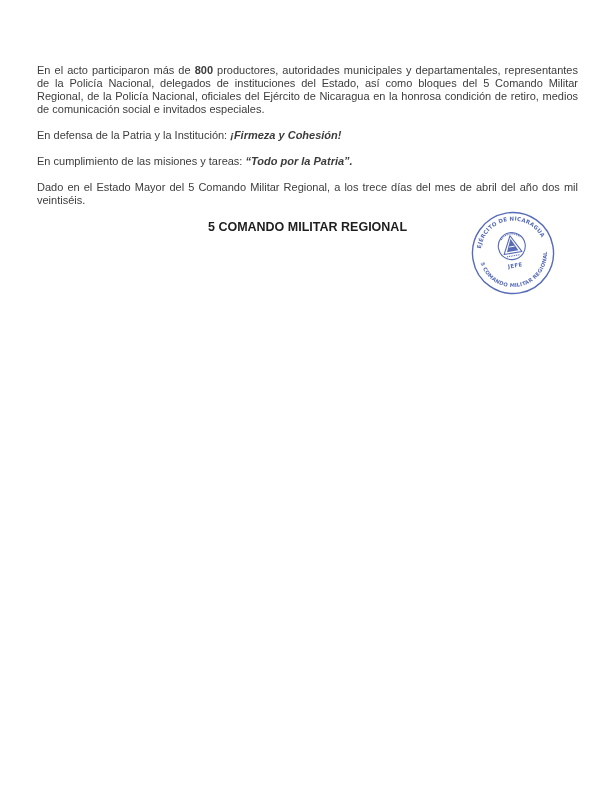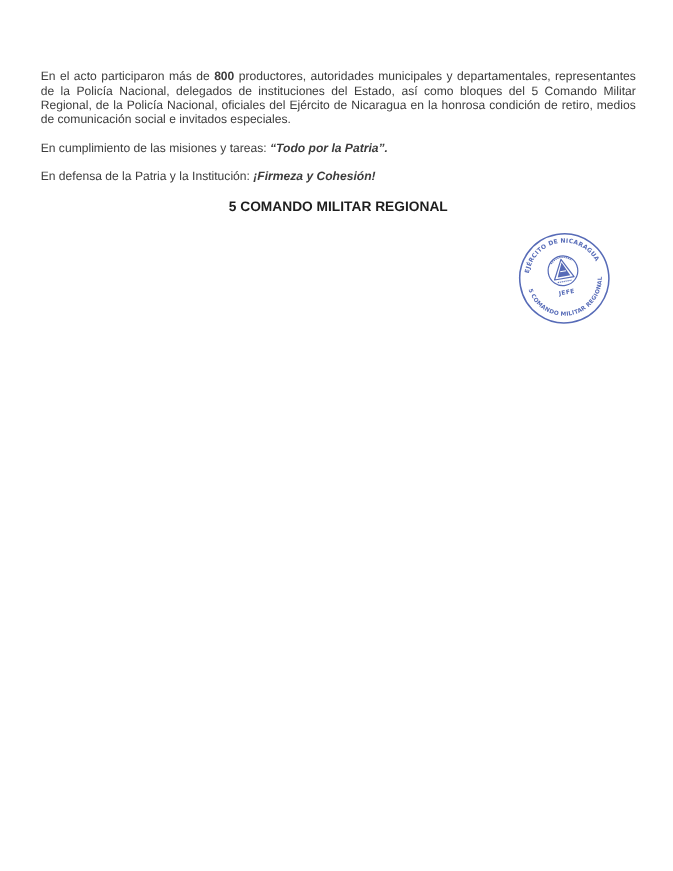--- a/index.html
+++ b/index.html
@@ -48,24 +48,25 @@
 </style>
 </head>
 <body>
 
 <div class="page">
 
   <div class="doc">
 
     <p><span>En el acto participaron más de </span><span class="bold-num">800</span><span> productores, autoridades municipales y departamentales, representantes de la Policía Nacional, delegados de instituciones del Estado, así como bloques del 5 Comando Militar Regional, de la Policía Nacional, oficiales del Ejército de Nicaragua en la honrosa condición de retiro, medios de comunicación social e invitados especiales.</span></p>
 
+    <p><span>En defensa de la Patria y la Institución: </span><span class="emph">¡Firmeza y Cohesión!</span></p>
+
     <p><span>En cumplimiento de las misiones y tareas: </span><span class="emph">“Todo por la Patria”.</span></p>
 
-    <p><span>En defensa de la Patria y la Institución: </span><span class="emph">¡Firmeza y Cohesión!</span></p>
-
+    <p>Dado en el Estado Mayor del 5 Comando Militar Regional, a los trece días del mes de abril del año dos mil veintiséis.</p>
 
     <div class="heading">
       <div>5 COMANDO MILITAR REGIONAL</div>
     </div>
 
   </div>
 
   <svg class="seal" viewBox="0 0 86 86" xmlns="http://www.w3.org/2000/svg">
     <g transform="rotate(-10 43 43)">
 

